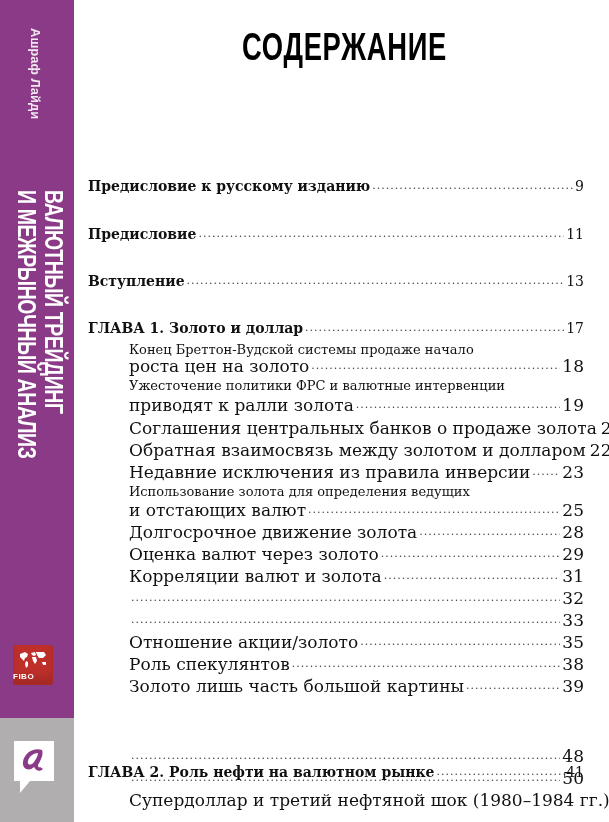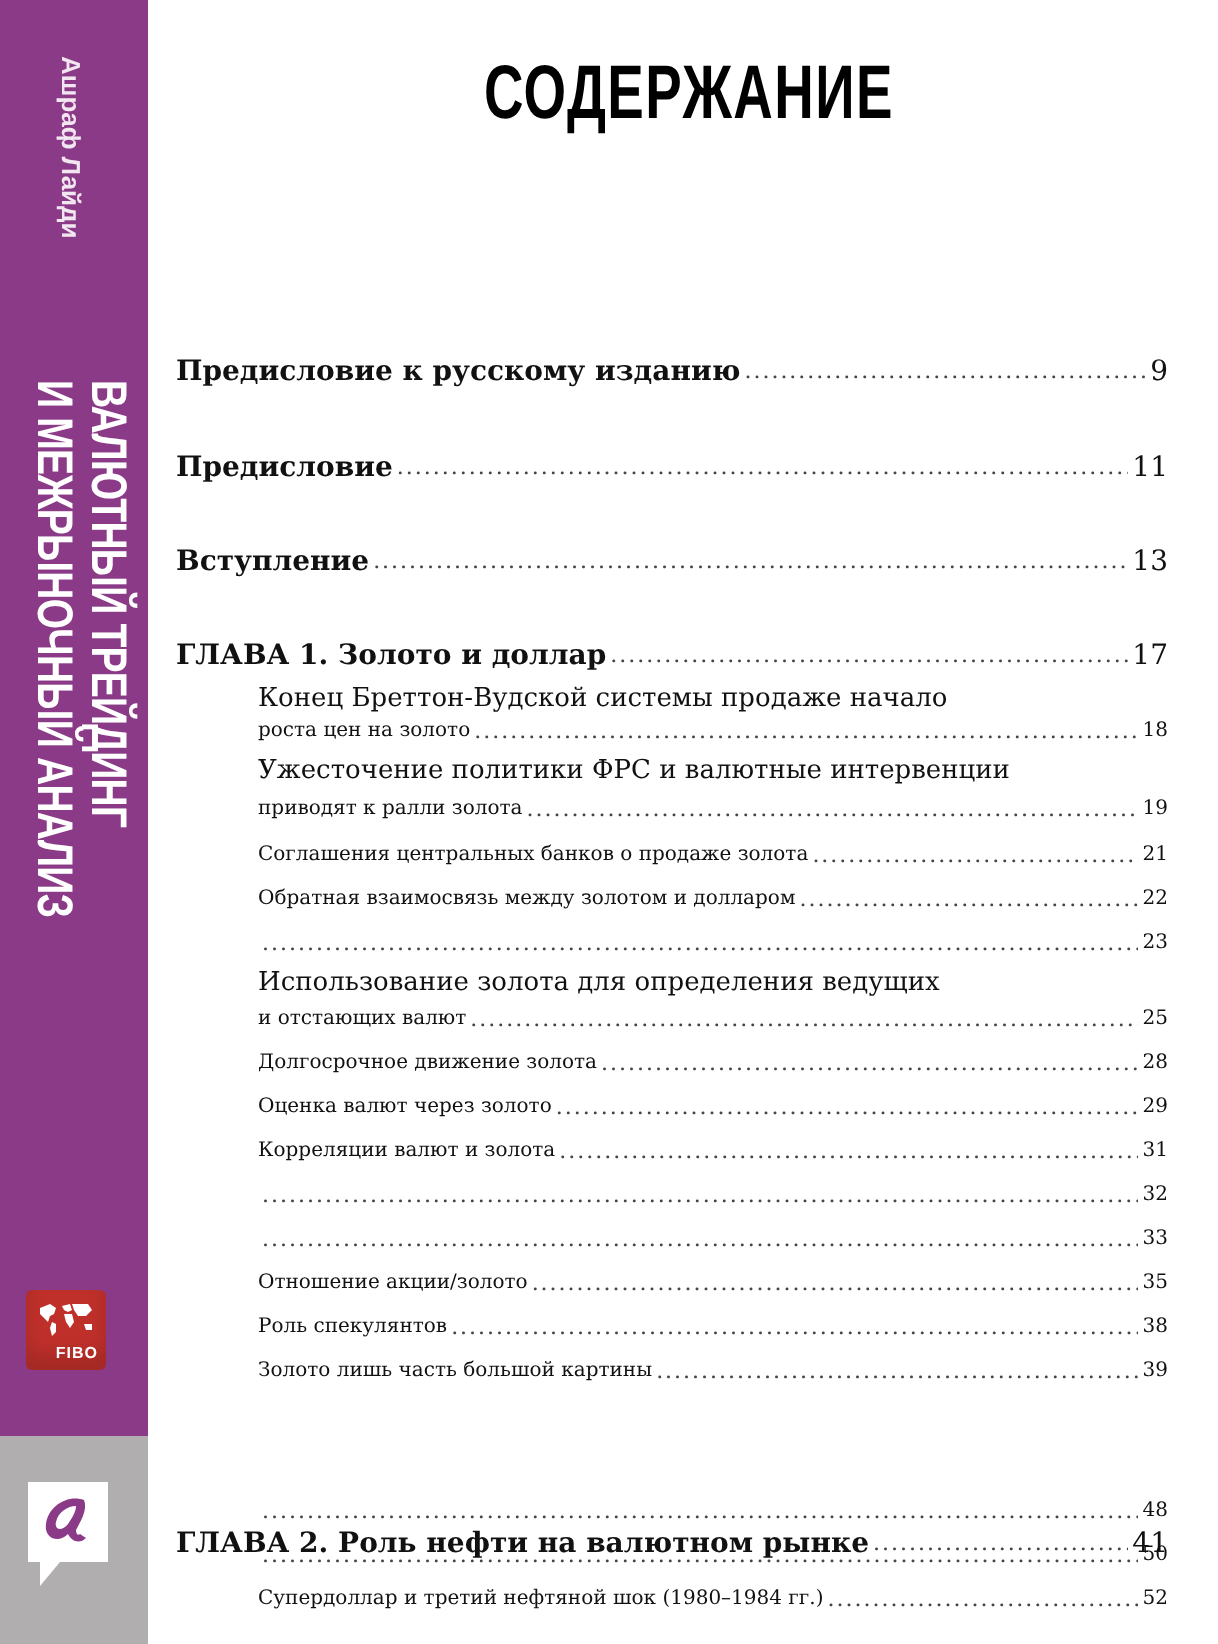--- a/index.html
+++ b/index.html
@@ -8,29 +8,29 @@
   .spine-purple { position: absolute; left: 0; top: 0; width: 74px; height: 718px; background: #8a3a86; }
   .spine-gray { position: absolute; left: 0; top: 718px; width: 74px; height: 104px; background: #b0aeae; }
   .spine-author { position: absolute; left: 23px; top: 28px; width: 20px; height: 120px; }
   .spine-author span { position: absolute; left: 0; top: 0; transform-origin: 0 0; transform: translate(20px,0) rotate(90deg); white-space: nowrap; color: #f2e6f1; font-family: "Liberation Sans", sans-serif; font-size: 13px; font-weight: bold; }
   .spine-title { position: absolute; left: 10px; top: 190px; width: 60px; height: 300px; }
   .spine-title .line { position: absolute; top: 0; transform-origin: 0 0; white-space: nowrap; color: #ffffff; font-family: "Liberation Sans", sans-serif; font-size: 25px; font-weight: bold; letter-spacing: -0.5px; transform: rotate(90deg) scaleX(0.78); }
   .spine-title .l1 { left: 58px; }
   .spine-title .l2 { left: 31px; }
   .fibo { position: absolute; left: 13px; top: 645px; width: 40px; height: 40px; background: #c0302b; border-radius: 3px; box-shadow: inset 0 -8px 10px rgba(0,0,0,0.15); }
   .fibo svg { position: absolute; left: 5px; top: 5px; }
-  .fibo-label { position: absolute; left: 0; top: 27px; width: 36px; text-align: right; color: #fff; font-family: "Liberation Sans", sans-serif; font-size: 8px; font-weight: bold; letter-spacing: 0.5px; }
+  .fibo-label { position: absolute; left: 0; top: 27px; width: 36px; text-align: left; color: #fff; font-family: "Liberation Sans", sans-serif; font-size: 8px; font-weight: bold; letter-spacing: 0.5px; }
   .alpina { position: absolute; left: 14px; top: 741px; width: 40px; height: 40px; background: #ffffff; }
   .alpina-tail { position: absolute; left: 20px; top: 781px; width: 0; height: 0; border-left: 0 solid transparent; border-right: 10px solid transparent; border-top: 12px solid #ffffff; }
   .alpina svg { position: absolute; left: 6px; top: 6px; }
 
   .page-title { position: absolute; left: 80px; top: 26px; width: 529px; text-align: center; font-family: "Liberation Sans", sans-serif; font-weight: bold; font-size: 38px; letter-spacing: 1px; color: #000; transform: scaleX(0.72); transform-origin: 50% 0; }
 
   .toc { position: absolute; left: 88px; top: 0; width: 500px; }
-  .entry { position: absolute; left: 0; width: 496px; display: flex; align-items: flex-end; font-size: 10px; line-height: 16px; }
+  .entry { position: absolute; left: 0; width: 496px; display: flex; align-items: flex-end; font-size: 17px; line-height: 16px; }
   .entry.bold { font-weight: bold; font-size: 14px; }
   .entry.sub { left: 41px; width: 455px; }
   .entry .text { white-space: nowrap; }
   .entry .dots { flex: 1; overflow: hidden; white-space: nowrap; margin: 0 2px; color: #444; font-weight: normal; letter-spacing: 1px; font-size: 11px; }
   .entry .dots::before { content: "............................................................................................................................................................................................................"; }
   .entry .page { white-space: nowrap; font-weight: normal; }
   .entry.bold .page { font-weight: normal; }
   .wrap-first { position: absolute; left: 41px; font-size: 13px; line-height: 16px; white-space: nowrap; }
 </style>
 </head>
@@ -109,20 +109,21 @@
     <span class="text">Соглашения центральных банков о продаже золота</span>
     <span class="dots"></span>
     <span class="page">21</span>
   </div>
   <div class="entry sub" style="top:442px">
     <span class="text">Обратная взаимосвязь между золотом и долларом</span>
     <span class="dots"></span>
     <span class="page">22</span>
   </div>
   <div class="entry sub" style="top:464px">
+    <span class="text">Недавние исключения из правила инверсии</span>
     <span class="dots"></span>
     <span class="page">23</span>
   </div>
 
   <span class="wrap-first" style="top:484px">Использование золота для определения ведущих</span>
   <div class="entry sub" style="top:502px">
     <span class="text">и отстающих валют</span>
     <span class="dots"></span>
     <span class="page">25</span>
   </div>

